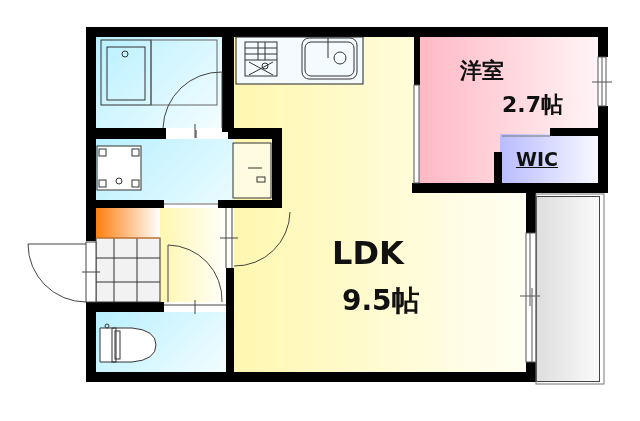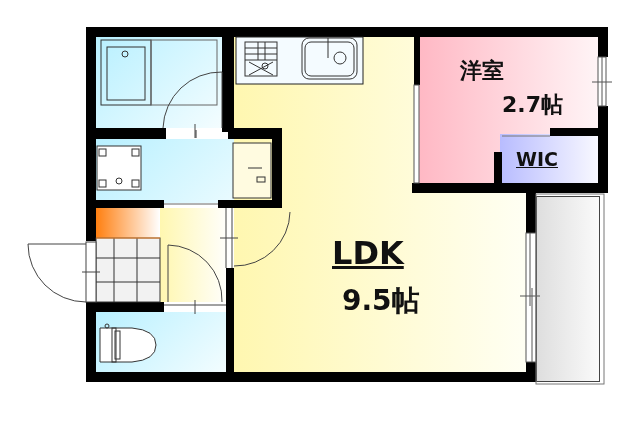--- a/index.html
+++ b/index.html
@@ -154,14 +154,14 @@
     <line x1="532" y1="288" x2="532" y2="362"></line>
     <line x1="520" y1="296" x2="540" y2="296"></line>
   </g>
 
   <rect x="536" y="194" width="68" height="190" fill="none" stroke="#777" stroke-width="1"></rect>
 </svg>
 
 <div class="room-label" style="left:460px;top:56px;font-size:22px;">洋室</div>
 <div class="room-label" style="left:470px;top:90px;font-size:22px;margin-left:32px;">2.7帖</div>
 <div class="room-label" style="left:516px;top:148px;font-size:19px;text-decoration:underline;">WIC</div>
-<div class="room-label" style="left:332px;top:234px;font-size:32px;text-decoration:underline;">LDK</div>
+<div class="room-label" style="left:332px;top:234px;font-size:32px;">LDK</div>
 <div class="room-label" style="left:342px;top:282px;font-size:28px;">9.5帖</div>
 
 </body></html>

